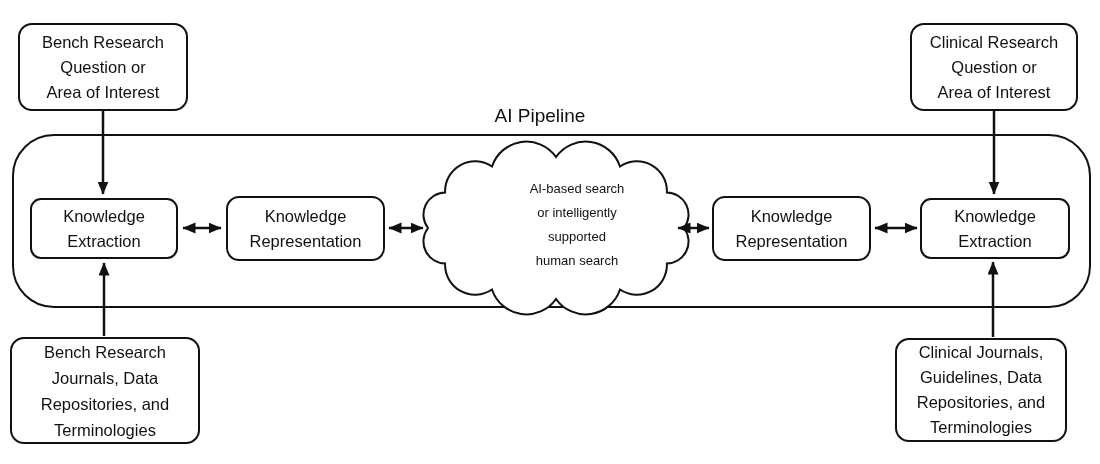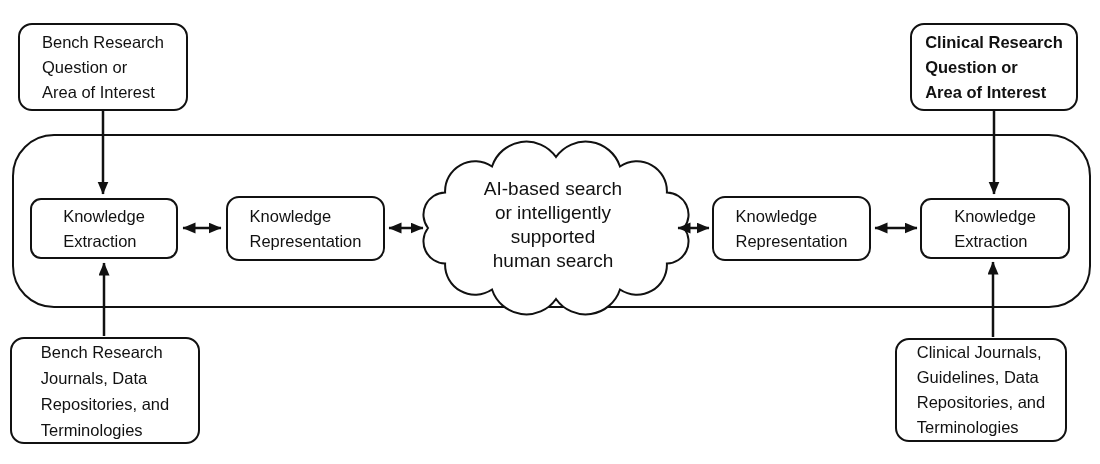--- a/index.html
+++ b/index.html
@@ -27,50 +27,51 @@
     position:absolute;left:12px;top:104px;width:1056px;
     text-align:center;
     font-size:19px;line-height:24px;
     color:var(--text);
   }
   .node{
     position:absolute;
     border:2px solid var(--stroke);
     background:var(--bg);
     display:flex;align-items:center;justify-content:center;
-    text-align:left;
+    text-align:center;
     white-space:pre-line;
     font-size:16.5px;line-height:25px;
     border-radius:14px;
     box-sizing:border-box;
   }
   .n-bench-q{left:18px;top:23px;width:170px;height:88px;}
-  .n-clin-q{left:910px;top:23px;width:168px;height:88px;font-weight:bold;}
+  .n-clin-q{left:910px;top:23px;width:168px;height:88px;}
   .n-ke-l{left:30px;top:198px;width:148px;height:61px;border-radius:11px;}
   .n-kr-l{left:226px;top:196px;width:159px;height:65px;border-radius:13px;}
   .n-kr-r{left:712px;top:196px;width:159px;height:65px;border-radius:13px;}
   .n-ke-r{left:920px;top:198px;width:150px;height:61px;border-radius:11px;}
   .n-bench-s{left:10px;top:337px;width:190px;height:107px;line-height:26px;}
   .n-clin-s{left:895px;top:338px;width:172px;height:104px;line-height:25px;}
   .cloud-text{
-    position:absolute;left:444px;top:177px;width:218px;
+    position:absolute;left:468px;top:177px;width:218px;
     text-align:center;white-space:pre-line;
-    font-size:19px;line-height:24px;
+    font-size:13px;line-height:24px;
   }
   .arrow{stroke:var(--stroke);stroke-width:2.5;}
   .cloud{fill:var(--bg);stroke:var(--stroke);stroke-width:2;}
   marker path{fill:var(--stroke);}
 </style>
 </head>
 <body>
 
 <div class="canvas">
 
   <div class="pipeline"></div>
 
+  <div class="title">AI Pipeline</div>
 
   <svg class="layer" viewBox="0 0 1100 464">
     <defs>
       <marker id="ah-end" markerWidth="14" markerHeight="12" refX="12.5" refY="5.5" orient="auto" markerUnits="userSpaceOnUse">
         <path d="M0,0 L13,5.5 L0,11 Z"></path>
       </marker>
       <marker id="ah-start" markerWidth="14" markerHeight="12" refX="12.5" refY="5.5" orient="auto-start-reverse" markerUnits="userSpaceOnUse">
         <path d="M0,0 L13,5.5 L0,11 Z"></path>
       </marker>
     </defs>

